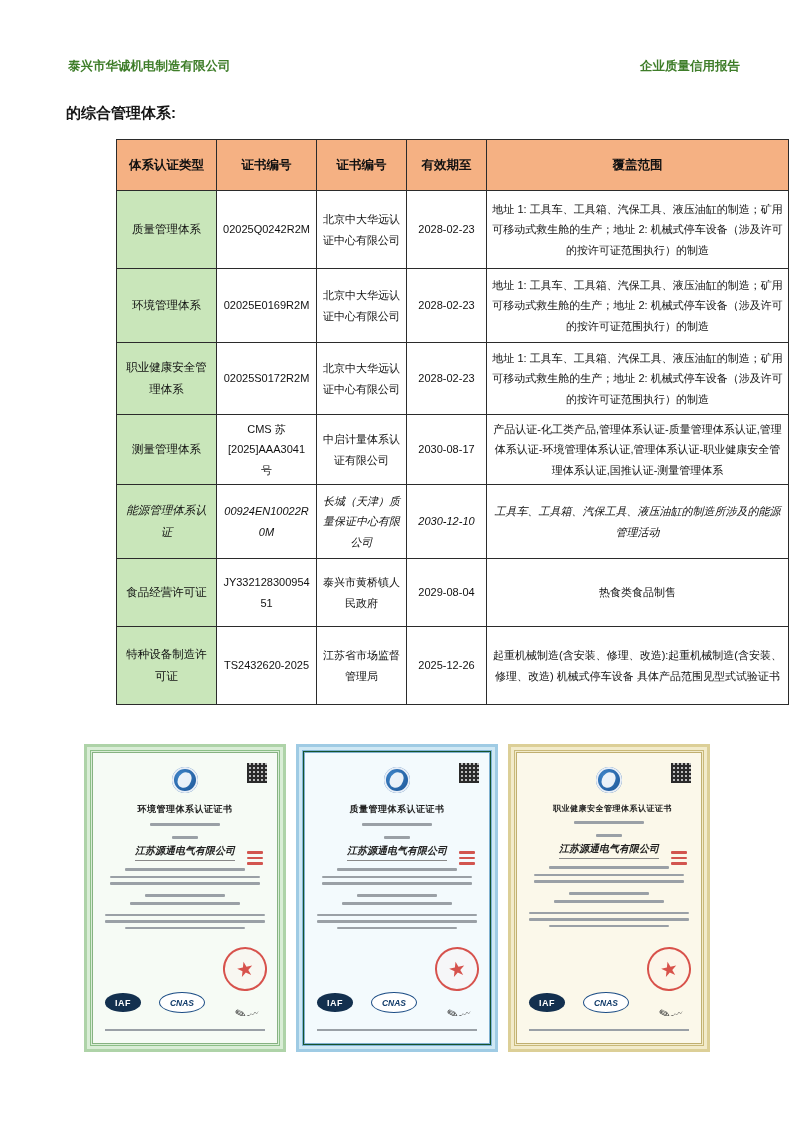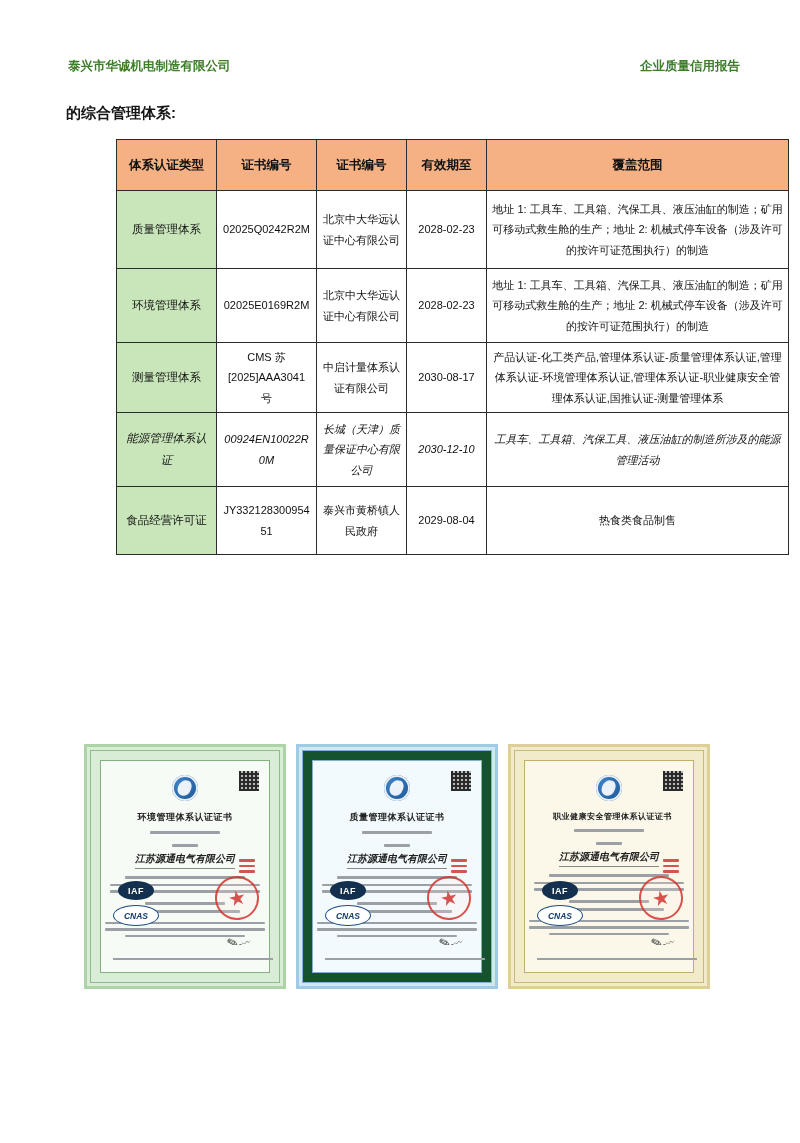--- a/index.html
+++ b/index.html
@@ -17,21 +17,21 @@
                    table-layout:fixed;margin-left:48px;}
   .cert-table th,.cert-table td{border:1px solid #2b2b2b;padding:2px 5px;vertical-align:middle;
                    text-align:center;color:#111;word-break:break-word;}
   .cert-table thead th{background:#f5b183;height:46px;font-size:12.5px;font-weight:700;}
   .cert-table td{font-size:11px;line-height:1.85;}
   .cert-table td.type{background:#c9e6ba;font-size:11.5px;}
   .c1{width:100px;} .c2{width:100px;} .c3{width:90px;} .c4{width:80px;} .c5{width:302px;}
 
   
   .certs{position:absolute;top:744px;left:84px;display:flex;gap:10px;}
-  .cert{width:202px;height:245px;box-sizing:border-box;padding:16px;position:relative;}
+  .cert{width:202px;height:308px;box-sizing:border-box;padding:8px;position:relative;}
   .cert-green{background:#d9edd6;box-shadow:inset 0 0 0 3px #aed3a8,inset 0 0 0 6px #d9edd6,inset 0 0 0 7px #8cbf87;}
   .cert-blue {background:#14532d;box-shadow:inset 0 0 0 3px #9fcbe4,inset 0 0 0 6px #cfe8f4,inset 0 0 0 7px #7fb4d6;}
   .cert-cream{background:#f2ebcb;box-shadow:inset 0 0 0 3px #dccf97,inset 0 0 0 6px #f2ebcb,inset 0 0 0 7px #c9b979;}
   .cert-inner{position:relative;width:100%;height:100%;box-sizing:border-box;border:1px solid #9bb39a;
               display:flex;flex-direction:column;align-items:center;padding:8px 10px;box-sizing:border-box;}
   .cert-green .cert-inner{background:#f6fbf5;border-color:#86b281;}
   .cert-blue  .cert-inner{background:#f3fafd;border-color:#7fb0d0;}
   .cert-cream .cert-inner{background:#fbf8ea;border-color:#c0af70;}
 
   .globe{width:26px;height:26px;border-radius:50%;background:radial-gradient(circle at 35% 35%,#3f85c9,#174e8e);
@@ -48,21 +48,21 @@
   .cert-co{margin-top:5px;font-size:10px;font-weight:700;color:#222;border-bottom:1px solid #888;
            padding-bottom:2px;white-space:nowrap;font-style:italic;}
   .b-l1{width:120px;height:2.5px;margin-top:7px;}
   .b-l2{width:150px;height:2.5px;margin-top:5px;}
   .b-l3{width:150px;height:2.5px;margin-top:4px;}
   .b-mid{width:80px;height:3px;margin-top:9px;}
   .b-std{width:110px;height:3px;margin-top:5px;}
   .b-p1{width:160px;height:2.5px;margin-top:9px;}
   .b-p2{width:160px;height:2.5px;margin-top:4px;}
   .b-p3{width:120px;height:2.5px;margin-top:4px;}
-  .logo-row{position:absolute;left:12px;bottom:46px;display:flex;align-items:center;gap:5px;flex-direction:column;}
+  .logo-row{position:absolute;left:12px;bottom:30px;display:flex;align-items:center;gap:18px;}
   .iaf{width:36px;height:19px;border-radius:50%;background:#13304f;color:#fff;font-size:9px;font-weight:700;
        display:flex;align-items:center;justify-content:center;letter-spacing:.5px;}
   .cnas{width:44px;height:19px;border-radius:50%;background:#fff;border:1px solid #1d4e86;color:#123c6b;
         font-size:8.5px;font-weight:700;font-style:italic;display:flex;align-items:center;justify-content:center;}
   .seal{position:absolute;right:10px;bottom:52px;width:40px;height:40px;border:2px solid #d2352f;border-radius:50%;
         display:flex;align-items:center;justify-content:center;color:#d2352f;font-size:20px;opacity:.85;
         transform:rotate(-12deg);background:rgba(255,230,228,.25);}
   .stamp-lines{position:absolute;right:14px;top:98px;display:flex;flex-direction:column;gap:3px;}
   .stamp-lines i{display:block;width:16px;height:2.5px;background:#d2554f;border-radius:1px;}
   .sig{position:absolute;right:18px;bottom:22px;color:#333;font-size:13px;transform:rotate(-18deg);
@@ -109,40 +109,54 @@
         <td>2028-02-23</td>
         <td>地址 1: 工具车、工具箱、汽保工具、液压油缸的制造；矿用可移动式救生舱的生产；地址 2: 机械式停车设备（涉及许可的按许可证范围执行）的制造</td>
       </tr>
       <tr style="height:74px;">
         <td class="type">环境管理体系</td>
         <td>02025E0169R2M</td>
         <td>北京中大华远认证中心有限公司</td>
         <td>2028-02-23</td>
         <td>地址 1: 工具车、工具箱、汽保工具、液压油缸的制造；矿用可移动式救生舱的生产；地址 2: 机械式停车设备（涉及许可的按许可证范围执行）的制造</td>
       </tr>
+      <tr style="height:72px;">
+        <td class="type">职业健康安全管理体系</td>
+        <td>02025S0172R2M</td>
+        <td>北京中大华远认证中心有限公司</td>
+        <td>2028-02-23</td>
+        <td>地址 1: 工具车、工具箱、汽保工具、液压油缸的制造；矿用可移动式救生舱的生产；地址 2: 机械式停车设备（涉及许可的按许可证范围执行）的制造</td>
+      </tr>
       <tr style="height:70px;">
         <td class="type">测量管理体系</td>
         <td>CMS 苏 [2025]AAA3041 号</td>
         <td>中启计量体系认证有限公司</td>
         <td>2030-08-17</td>
         <td>产品认证-化工类产品,管理体系认证-质量管理体系认证,管理体系认证-环境管理体系认证,管理体系认证-职业健康安全管理体系认证,国推认证-测量管理体系</td>
       </tr>
       <tr style="height:74px;font-style:italic;">
         <td class="type">能源管理体系认证</td>
         <td>00924EN10022R0M</td>
         <td>长城（天津）质量保证中心有限公司</td>
         <td>2030-12-10</td>
         <td>工具车、工具箱、汽保工具、液压油缸的制造所涉及的能源管理活动</td>
       </tr>
       <tr style="height:68px;">
         <td class="type">食品经营许可证</td>
         <td>JY33212830095451</td>
         <td>泰兴市黄桥镇人民政府</td>
         <td>2029-08-04</td>
         <td>热食类食品制售</td>
+      </tr>
+      <tr style="height:78px;">
+        <td class="type">特种设备制造许可证</td>
+        <td>TS2432620-2025</td>
+        <td>江苏省市场监督管理局</td>
+        <td>2025-12-26</td>
+        <td>起重机械制造(含安装、修理、改造):起重机械制造(含安装、修理、改造) 机械式停车设备 具体产品范围见型式试验证书</td>
       </tr>
     </tbody>
   </table>
 
   <div class="certs">
 
     <div class="cert cert-green">
       <div class="cert-inner">
         <div class="globe"></div>
         <div class="qr"></div>

